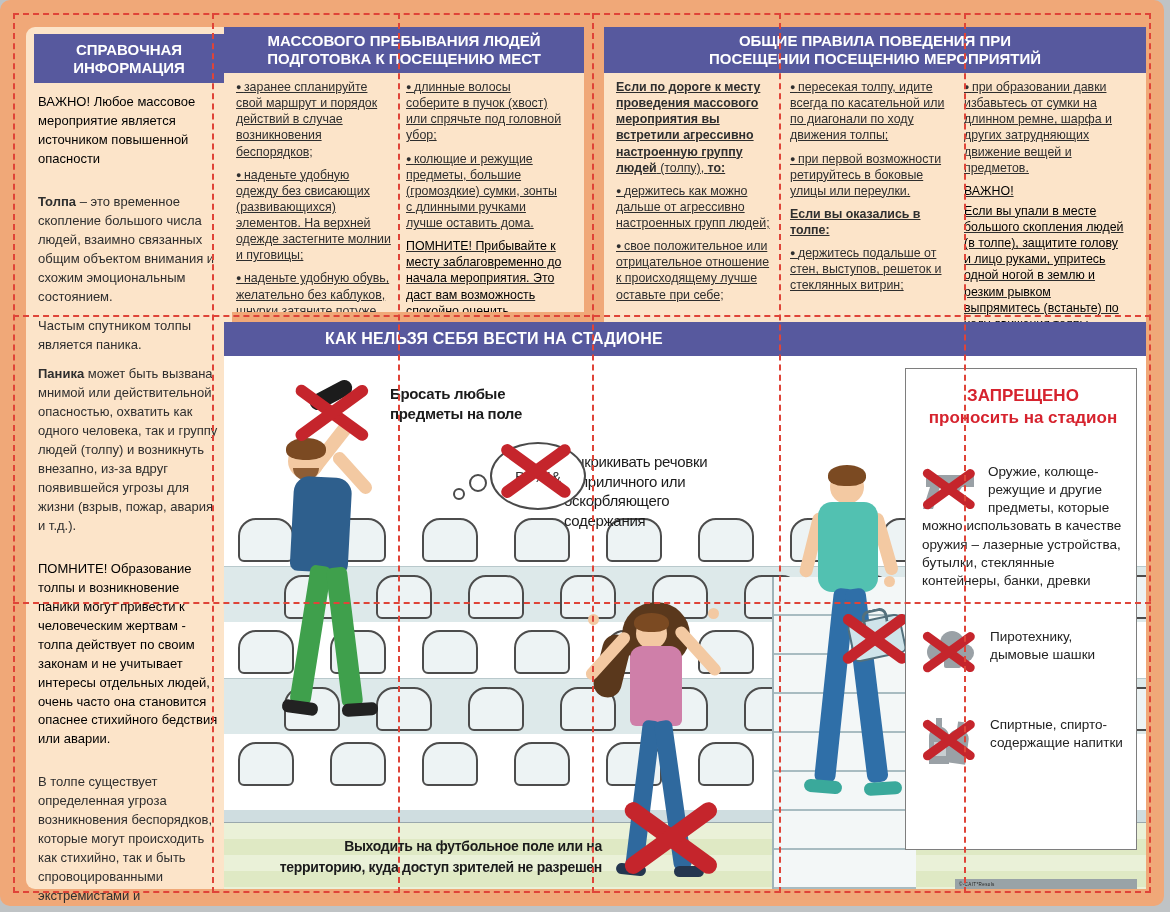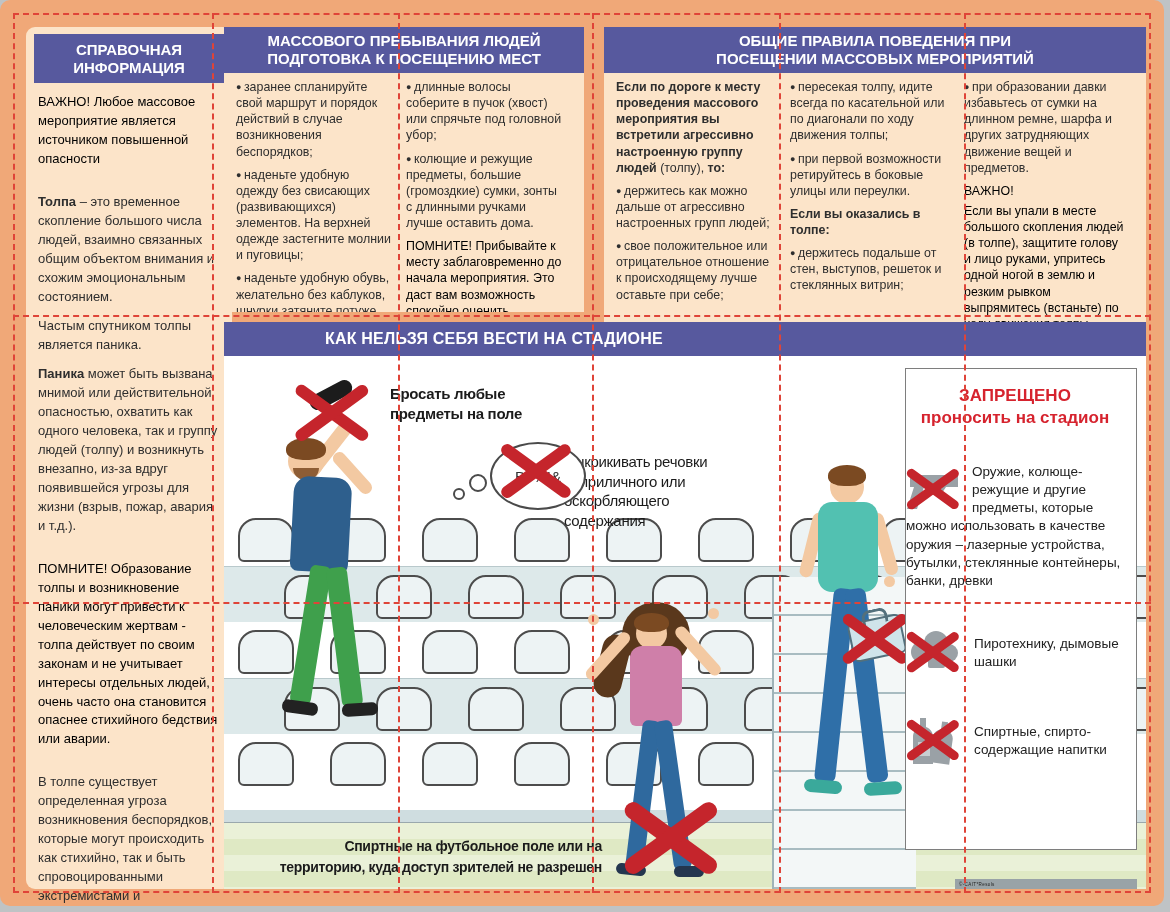--- a/index.html
+++ b/index.html
@@ -15,21 +15,21 @@
   .left-panel{left:26px;top:27px;width:206px;height:862px;border-radius:9px;}
   .left-panel .phead{margin:7px 8px 0 8px;padding:7px 2px;font-size:15px;}
   .mid-panel{left:224px;top:27px;width:360px;height:285px;overflow:hidden;}
   .rules-panel{left:604px;top:27px;width:542px;height:357px;overflow:hidden;}
   .mid-panel .phead,.rules-panel .phead{height:46px;display:flex;flex-direction:column;justify-content:center;font-size:15px;}
   .ptext{padding:10px 10px 0 12px;font-size:13px;line-height:1.46;color:#2e2e2e;}
   .ptext p{margin:0 0 10px 0;}
   .ptext .gap-top{margin-top:24px;}
   .red{color:#000000;}
   .cols{display:flex;padding:6px 8px 0 12px;}
-  .col{font-size:12.4px;line-height:1.3;color:#2e2e2e;}
+  .col{font-size:12.4px;line-height:1.3;color:#2e2e2e;text-decoration:underline;}
   .mid-panel .col{width:168px;margin-right:12px;}
   .rules-panel .col{width:164px;margin-right:14px;}
   .col p{margin:0 0 7px 0;}
   .bullet::before{content:"\25CF\00a0";font-size:9px;position:relative;top:-1px;}
   .intro{font-weight:bold;}
   .intro .nb{font-weight:normal;}
   .subhead{font-weight:bold;}
   
   .stadium{position:absolute;left:224px;top:322px;width:922px;height:567px;background:#ffffff;}
   .shead{height:34px;background:#57599e;color:#fff;font-weight:bold;font-size:16px;display:flex;align-items:center;justify-content:center;letter-spacing:.2px;}
@@ -101,26 +101,26 @@
   .lbl-chant{left:340px;top:96px;width:190px;}
   .lbl-field{left:40px;top:480px;width:338px;text-align:right;font-weight:bold;font-size:14px;line-height:1.5;}
   .bubble{position:absolute;left:266px;top:86px;width:92px;height:64px;background:#fff;border:2px solid #4a4a4a;border-radius:50%;
           display:flex;align-items:center;justify-content:center;font-size:15px;color:#333;z-index:4;}
   .x-bubble{left:272px;top:80px;width:80px;height:70px;}
   .tail-c{position:absolute;background:#fff;border:2px solid #4a4a4a;border-radius:50%;z-index:4;}
   .tail-1{left:229px;top:132px;width:8px;height:8px;}
   .tail-2{left:245px;top:118px;width:14px;height:14px;}
   .x-girl{left:394px;top:432px;width:106px;height:100px;}
   
-  .forbidden{position:absolute;left:681px;top:12px;width:232px;height:482px;background:#fff;border:1.5px solid #7e7e7e;z-index:5;box-sizing:border-box;padding:16px 12px 0 0;}
+  .forbidden{position:absolute;left:681px;top:12px;width:232px;height:482px;background:#fff;border:1.5px solid #7e7e7e;z-index:5;box-sizing:border-box;padding:16px 12px 0 16px;}
   .forbidden .ftitle{text-align:center;color:#d6232e;font-weight:bold;font-size:17px;line-height:1.3;}
   .fitem{position:relative;margin-top:34px;font-size:13.5px;line-height:1.34;color:#222;}
   .ficon{position:relative;width:58px;height:50px;flex:0 0 auto;}
   .fitem.flow .ficon{float:left;margin:2px 8px 2px 0;}
-  .fitem.row{display:flex;gap:10px;align-items:center;margin-top:38px;}
+  .fitem.row{display:flex;gap:10px;margin-top:38px;}
   .ficon svg{display:block;}
   .ficon .xmark{left:-3px;top:-2px;width:60px;height:52px;}
   .credit{position:absolute;left:731px;top:523px;width:182px;height:12px;background:#99a3a7;z-index:7;
           font-size:4.5px;line-height:12px;color:#1c1c1c;white-space:nowrap;overflow:hidden;padding:0 4px;box-sizing:border-box;letter-spacing:.4px;}
   b.lead{font-weight:bold;margin-top:27px;}
 </style>
 </head>
 <body>
 
 <div class="poster">
@@ -156,21 +156,21 @@
         <p class="bullet">длинные волосы соберите в пучок (хвост) или спрячьте под головной убор;</p>
         <p class="bullet">колющие и режущие предметы, большие (громоздкие) сумки, зонты с длинными ручками лучше оставить дома.</p>
         <p class="red">ПОМНИТЕ! Прибывайте к месту заблаговременно до начала мероприятия. Это даст вам возможность спокойно оценить обстановку и занять свои места.</p>
       </div>
     </div>
   </section>
 
   <section class="panel rules-panel">
     <header class="phead">
       <div>ОБЩИЕ ПРАВИЛА ПОВЕДЕНИЯ ПРИ</div>
-      <div>ПОСЕЩЕНИИ МАССОВЫХ МЕРОПРИЯТИЙ</div>
+      <div>ПОСЕЩЕНИИ ПОСЕЩЕНИЮ МЕРОПРИЯТИЙ</div>
     </header>
     <div class="cols">
       <div class="col">
         <p class="intro"><span>Если по дороге к месту проведения массового мероприятия вы встретили агрессивно настроенную группу людей</span> <span class="nb">(толпу),</span> <span>то:</span></p>
         <p class="bullet">держитесь как можно дальше от агрессивно настроенных групп людей;</p>
         <p class="bullet">свое положительное или отрицательное отношение к происходящему лучше оставьте при себе;</p>
       </div>
       <div class="col">
         <p class="bullet">пересекая толпу, идите всегда по касательной или по диагонали по ходу движения толпы;</p>
         <p class="bullet">при первой возможности ретируйтесь в боковые улицы или переулки.</p>
@@ -297,21 +297,21 @@
         <div class="part flask"></div>
         <div class="xmark x-flask"></div>
       </div>
 
       <div class="slabel lbl-throw">Бросать любые предметы на поле</div>
       <div class="slabel lbl-chant">Выкрикивать речовки неприличного или оскорбляющего содержания</div>
       <div class="tail-c tail-1"></div>
       <div class="tail-c tail-2"></div>
       <div class="bubble">В#%!&amp;</div>
       <div class="xmark x-bubble"></div>
-      <div class="slabel lbl-field">Спиртные на футбольное поле или на территорию, куда доступ зрителей не разрешен</div>
+      <div class="slabel lbl-field">Выходить на футбольное поле или на территорию, куда доступ зрителей не разрешен</div>
       <div class="xmark x-girl"></div>
 
       <div class="forbidden">
         <div class="ftitle">
           <div>ЗАПРЕЩЕНО</div>
           <div>проносить на стадион</div>
         </div>
         <div class="fitem flow">
           <span class="ficon">
             <svg width="58" height="50" viewBox="0 0 58 50">

